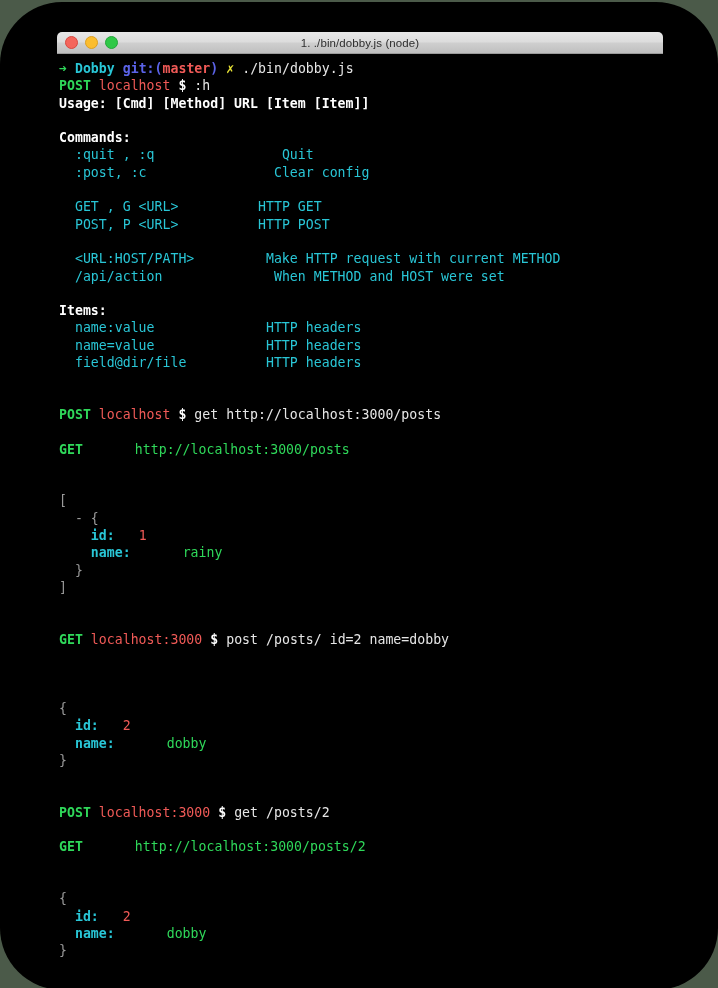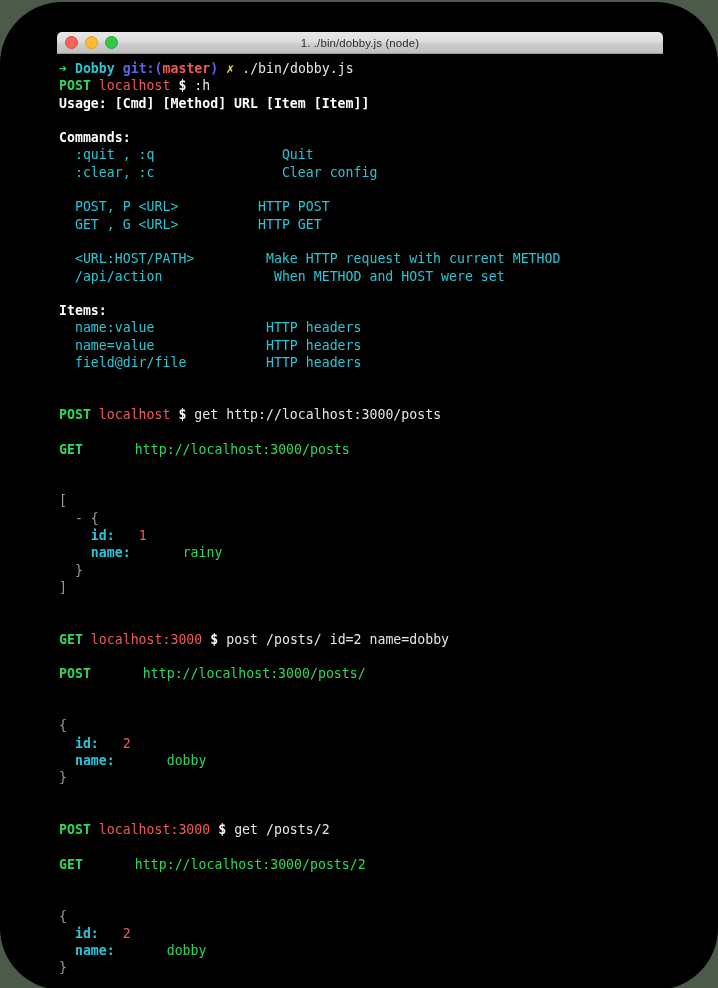--- a/index.html
+++ b/index.html
@@ -132,26 +132,26 @@
 
       <div class="line"><span class="c-green-b">POST</span><span> </span><span class="c-red">localhost</span><span> </span><span class="c-white-b">$</span><span> </span><span class="c-white">:h</span></div>
 
       <div class="line c-white-b">Usage: [Cmd] [Method] URL [Item [Item]]</div>
 
       <div class="line blank">&nbsp;</div>
 
       <div class="line c-white-b">Commands:</div>
 
       <div class="line"><span class="c-cyan">  :quit , :q</span><span class="c-cyan">                </span><span class="c-cyan">Quit</span></div>
-      <div class="line"><span class="c-cyan">  :clear, :c</span><span class="c-cyan">                </span><span class="c-cyan">Clear config</span></div>
-
-      <div class="line blank">&nbsp;</div>
-
+      <div class="line"><span class="c-cyan">  :post, :c</span><span class="c-cyan">                </span><span class="c-cyan">Clear config</span></div>
+
+      <div class="line blank">&nbsp;</div>
+
+      <div class="line"><span class="c-cyan">  GET , G &lt;URL&gt;</span><span class="c-cyan">          </span><span class="c-cyan">HTTP GET</span></div>
       <div class="line"><span class="c-cyan">  POST, P &lt;URL&gt;</span><span class="c-cyan">          </span><span class="c-cyan">HTTP POST</span></div>
-      <div class="line"><span class="c-cyan">  GET , G &lt;URL&gt;</span><span class="c-cyan">          </span><span class="c-cyan">HTTP GET</span></div>
 
       <div class="line blank">&nbsp;</div>
 
       <div class="line"><span class="c-cyan">  &lt;URL:HOST/PATH&gt;</span><span class="c-cyan">         </span><span class="c-cyan">Make HTTP request with current METHOD</span></div>
       <div class="line"><span class="c-cyan">  /api/action</span><span class="c-cyan">              </span><span class="c-cyan">When METHOD and HOST were set</span></div>
 
       <div class="line blank">&nbsp;</div>
 
       <div class="line c-white-b">Items:</div>
 
@@ -178,21 +178,20 @@
       <div class="line"><span class="c-gray">  </span><span class="c-gray">}</span></div>
       <div class="line"><span class="c-gray">]</span></div>
 
       <div class="line blank">&nbsp;</div>
       <div class="line blank">&nbsp;</div>
 
       <div class="line"><span class="c-green-b">GET</span><span> </span><span class="c-red">localhost:3000</span><span> </span><span class="c-white-b">$</span><span> </span><span class="c-white">post /posts/ id=2 name=dobby</span></div>
 
       <div class="line blank">&nbsp;</div>
 
-      <div class="line"><span class="c-green-b">POST</span><span> </span><span class="c-green">http://localhost:3000/posts/</span></div>
 
       <div class="line blank">&nbsp;</div>
       <div class="line blank">&nbsp;</div>
 
       <div class="line"><span class="c-gray">{</span></div>
       <div class="line"><span>  </span><span class="c-cyan-b">id:</span><span>   </span><span class="c-red">2</span></div>
       <div class="line"><span>  </span><span class="c-cyan-b">name:</span><span> </span><span class="c-green">dobby</span></div>
       <div class="line"><span class="c-gray">}</span></div>
 
       <div class="line blank">&nbsp;</div>

